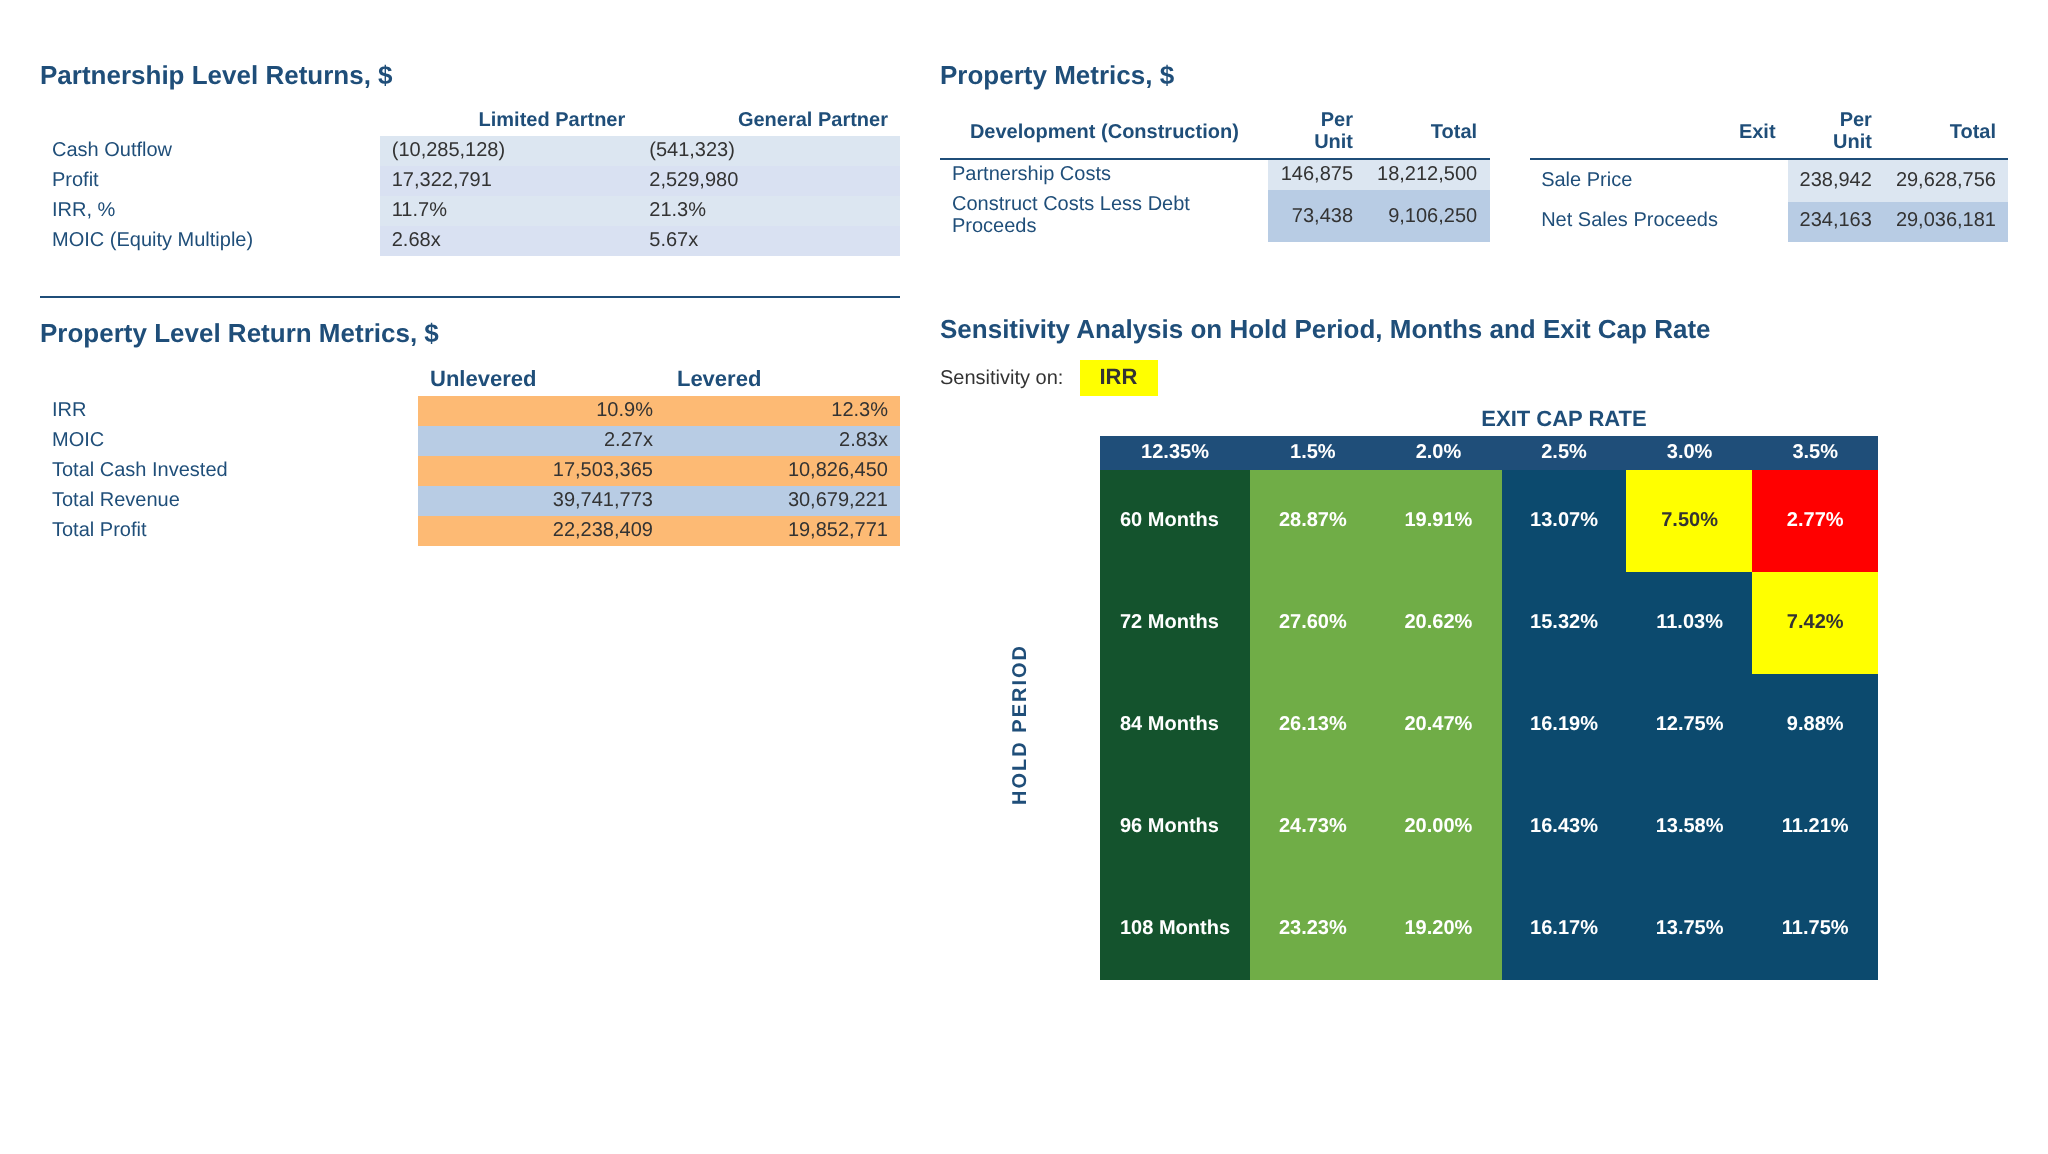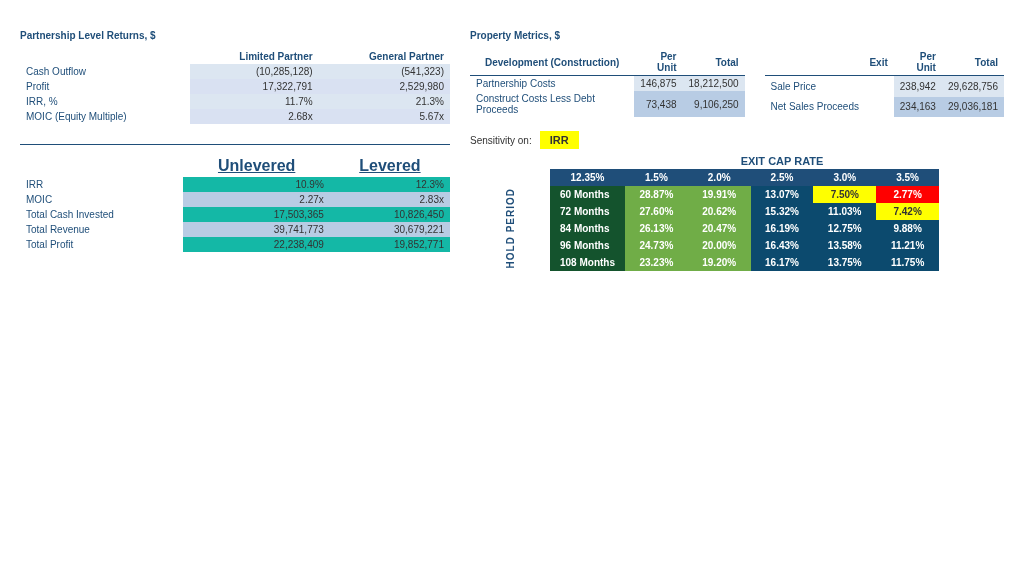--- a/index.html
+++ b/index.html
@@ -20,21 +20,21 @@
     }
     .left-panel {
       width: 430px;
       flex-shrink: 0;
     }
     .right-panel {
       flex: 1;
     }
     .section-title {
       color: #1f4e79;
-      font-size: 10px;
+      font-size: 13px;
       font-weight: bold;
       margin-bottom: 8px;
     }
     
     .partnership-table {
       width: 100%;
       border-collapse: collapse;
       margin-bottom: 20px;
     }
     .partnership-table th {
@@ -46,58 +46,57 @@
     }
     .partnership-table td {
       padding: 2px 6px;
       font-size: 10px;
     }
     .partnership-table td:first-child {
       color: #1f4e79;
       text-align: left;
     }
     .partnership-table td:not(:first-child) {
-      text-align: right;
+      text-align: left;
       background: #d9e1f2;
     }
     .partnership-table tr:nth-child(odd) td:not(:first-child) {
       background: #dce6f1;
     }
     
     .metrics-table {
       width: 100%;
       border-collapse: collapse;
       margin-top: 6px;
     }
     .metrics-table th {
       color: #1f4e79;
       font-weight: bold;
-      font-size: 16px;
-      text-align: center;
-      padding: 2px 6px;
-      text-decoration: underline;
+      font-size: 11px;
+      text-align: left;
+      padding: 2px 6px;
     }
     .metrics-table td {
       padding: 2px 6px;
       font-size: 10px;
     }
     .metrics-table td:first-child {
       color: #1f4e79;
       text-align: left;
     }
     .metrics-table td:not(:first-child) {
       text-align: right;
-      background: #14b8a6;
+      background: #fdba74;
     }
     .metrics-table tr:nth-child(even) td:not(:first-child) {
       background: #b8cce4;
     }
     
     .property-metrics-section {
-      margin-bottom: 14px;
+      margin-bottom: 36px;
     }
     
     .sensitivity-section {}
     .sensitivity-on-row {
       display: flex;
       align-items: center;
       gap: 8px;
       margin-bottom: 6px;
     }
     .sensitivity-label {
@@ -133,21 +132,21 @@
       background: #14532d;
       color: #ffffff;
       font-weight: bold;
       padding: 3px 10px;
       text-align: left;
     }
     .sens-table .cell-green-dark {
       background: #70ad47;
       color: #ffffff;
       text-align: center;
-      padding: 3px 10px;
+      padding: 20px 10px;
       font-weight: bold;
     }
     .sens-table .cell-green-light {
       background: #0c4a6e;
       color: #ffffff;
       text-align: center;
       padding: 3px 10px;
       font-weight: bold;
     }
     .sens-table .cell-yellow {
@@ -230,20 +229,21 @@
     <td>2.68x</td>
     <td>5.67x</td>
   </tr>
           </tbody>
       </table>
     </div>
 
     <hr class="divider-line">
 
     <div>
+      <div class="section-title">Property Level Return Metrics, $</div>
       <table class="metrics-table">
         <thead>
           <tr>
             <th></th>
             <th>Unlevered</th>
             <th>Levered</th>
           </tr>
         </thead>
         <tbody id="metrics-tbody">
             <tr>
@@ -322,20 +322,21 @@
     <td>Net Sales Proceeds</td>
     <td>234,163</td>
     <td>29,036,181</td>
   </tr>
             </tbody>
         </table>
       </div>
     </div>
 
     <div class="sensitivity-section">
+      <div class="section-title">Sensitivity Analysis on Hold Period, Months and Exit Cap Rate</div>
       <div class="sensitivity-on-row">
         <span class="sensitivity-label">Sensitivity on:</span>
         <span class="sensitivity-value-box">IRR</span>
       </div>
       <table class="sens-table">
         <thead>
           <tr>
             <td colspan="2" style="border:none;"></td>
             <td colspan="5" class="exit-cap-rate-header" style="text-align:center; color:#1f4e79; font-weight:bold; font-size:11px; padding-bottom:2px;">EXIT CAP RATE</td>
           </tr>

